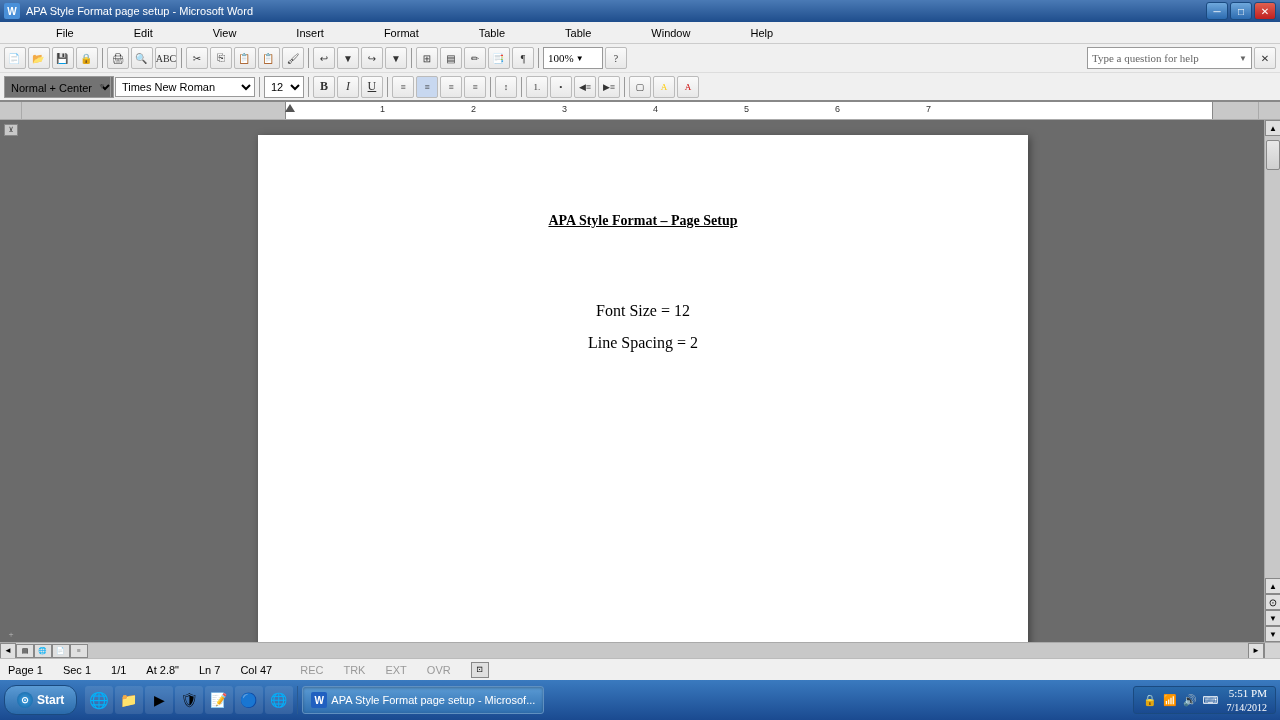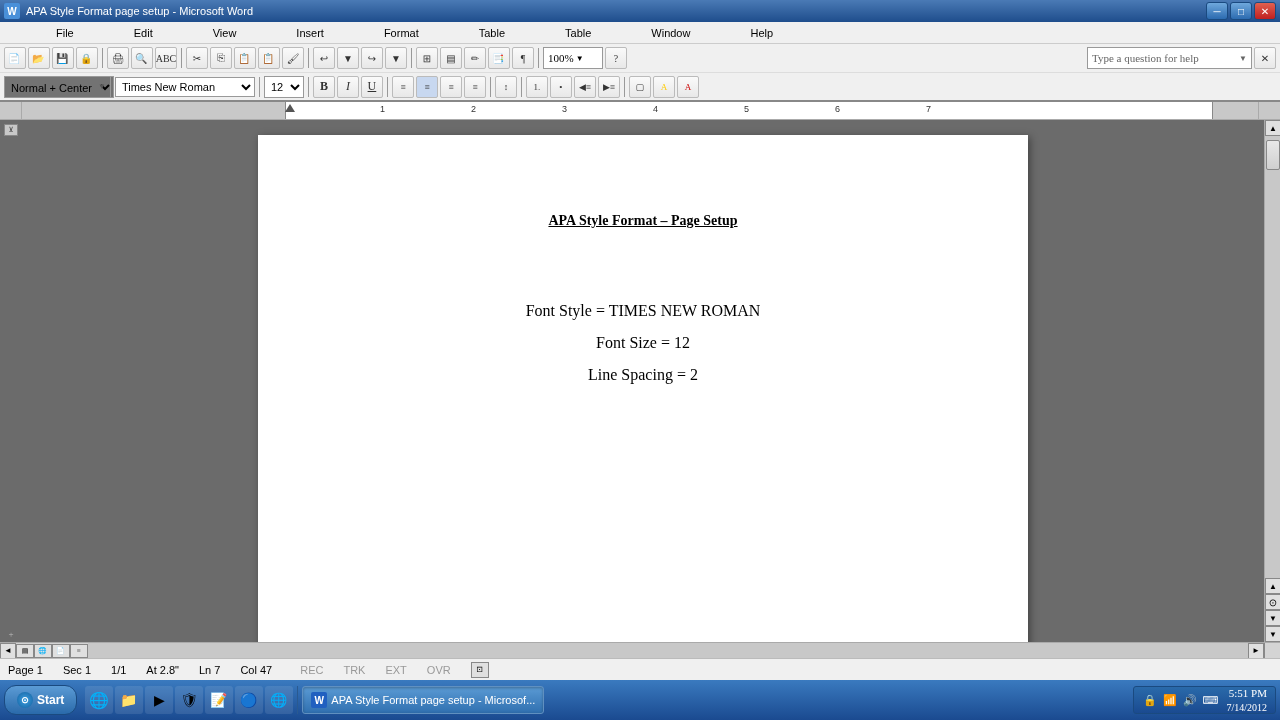--- a/index.html
+++ b/index.html
@@ -380,21 +380,20 @@
 
     <div style="width:14px;height:12px;background:#c8c8c8;border:1px solid #888;font-size:7px;display:flex;align-items:center;justify-content:center;color:#333;">⊻</div>
     <div style="flex:1;width:14px;background:transparent;"></div>
     <div style="margin-bottom:2px;width:14px;height:12px;display:flex;align-items:center;justify-content:center;color:#bbb;font-size:9px;">+</div>
   </div>
 
   <div class="doc-area">
     <div class="page">
       <div class="doc-title">APA Style Format – Page Setup</div>
       <div class="doc-content">
-        <p>Font Style = TIMES NEW ROMAN</p>
         <p>Font Size = 12</p>
         <p>Line Spacing = 2</p>
       </div>
     </div>
   </div>
 
   <div style="width:16px;background:#d4d4d4;border-left:1px solid #aaa;display:flex;flex-direction:column;flex-shrink:0;">
     <div style="width:16px;height:16px;background:#e0e0e0;border:1px solid #888;display:flex;align-items:center;justify-content:center;font-size:8px;cursor:pointer;">▲</div>
     <div style="flex:1;background:#c8c8c8;position:relative;">
       <div style="width:14px;height:30px;background:linear-gradient(to bottom,#e8e8e8,#d0d0d0);border:1px solid #888;border-radius:2px;position:absolute;top:4px;left:1px;"></div>

